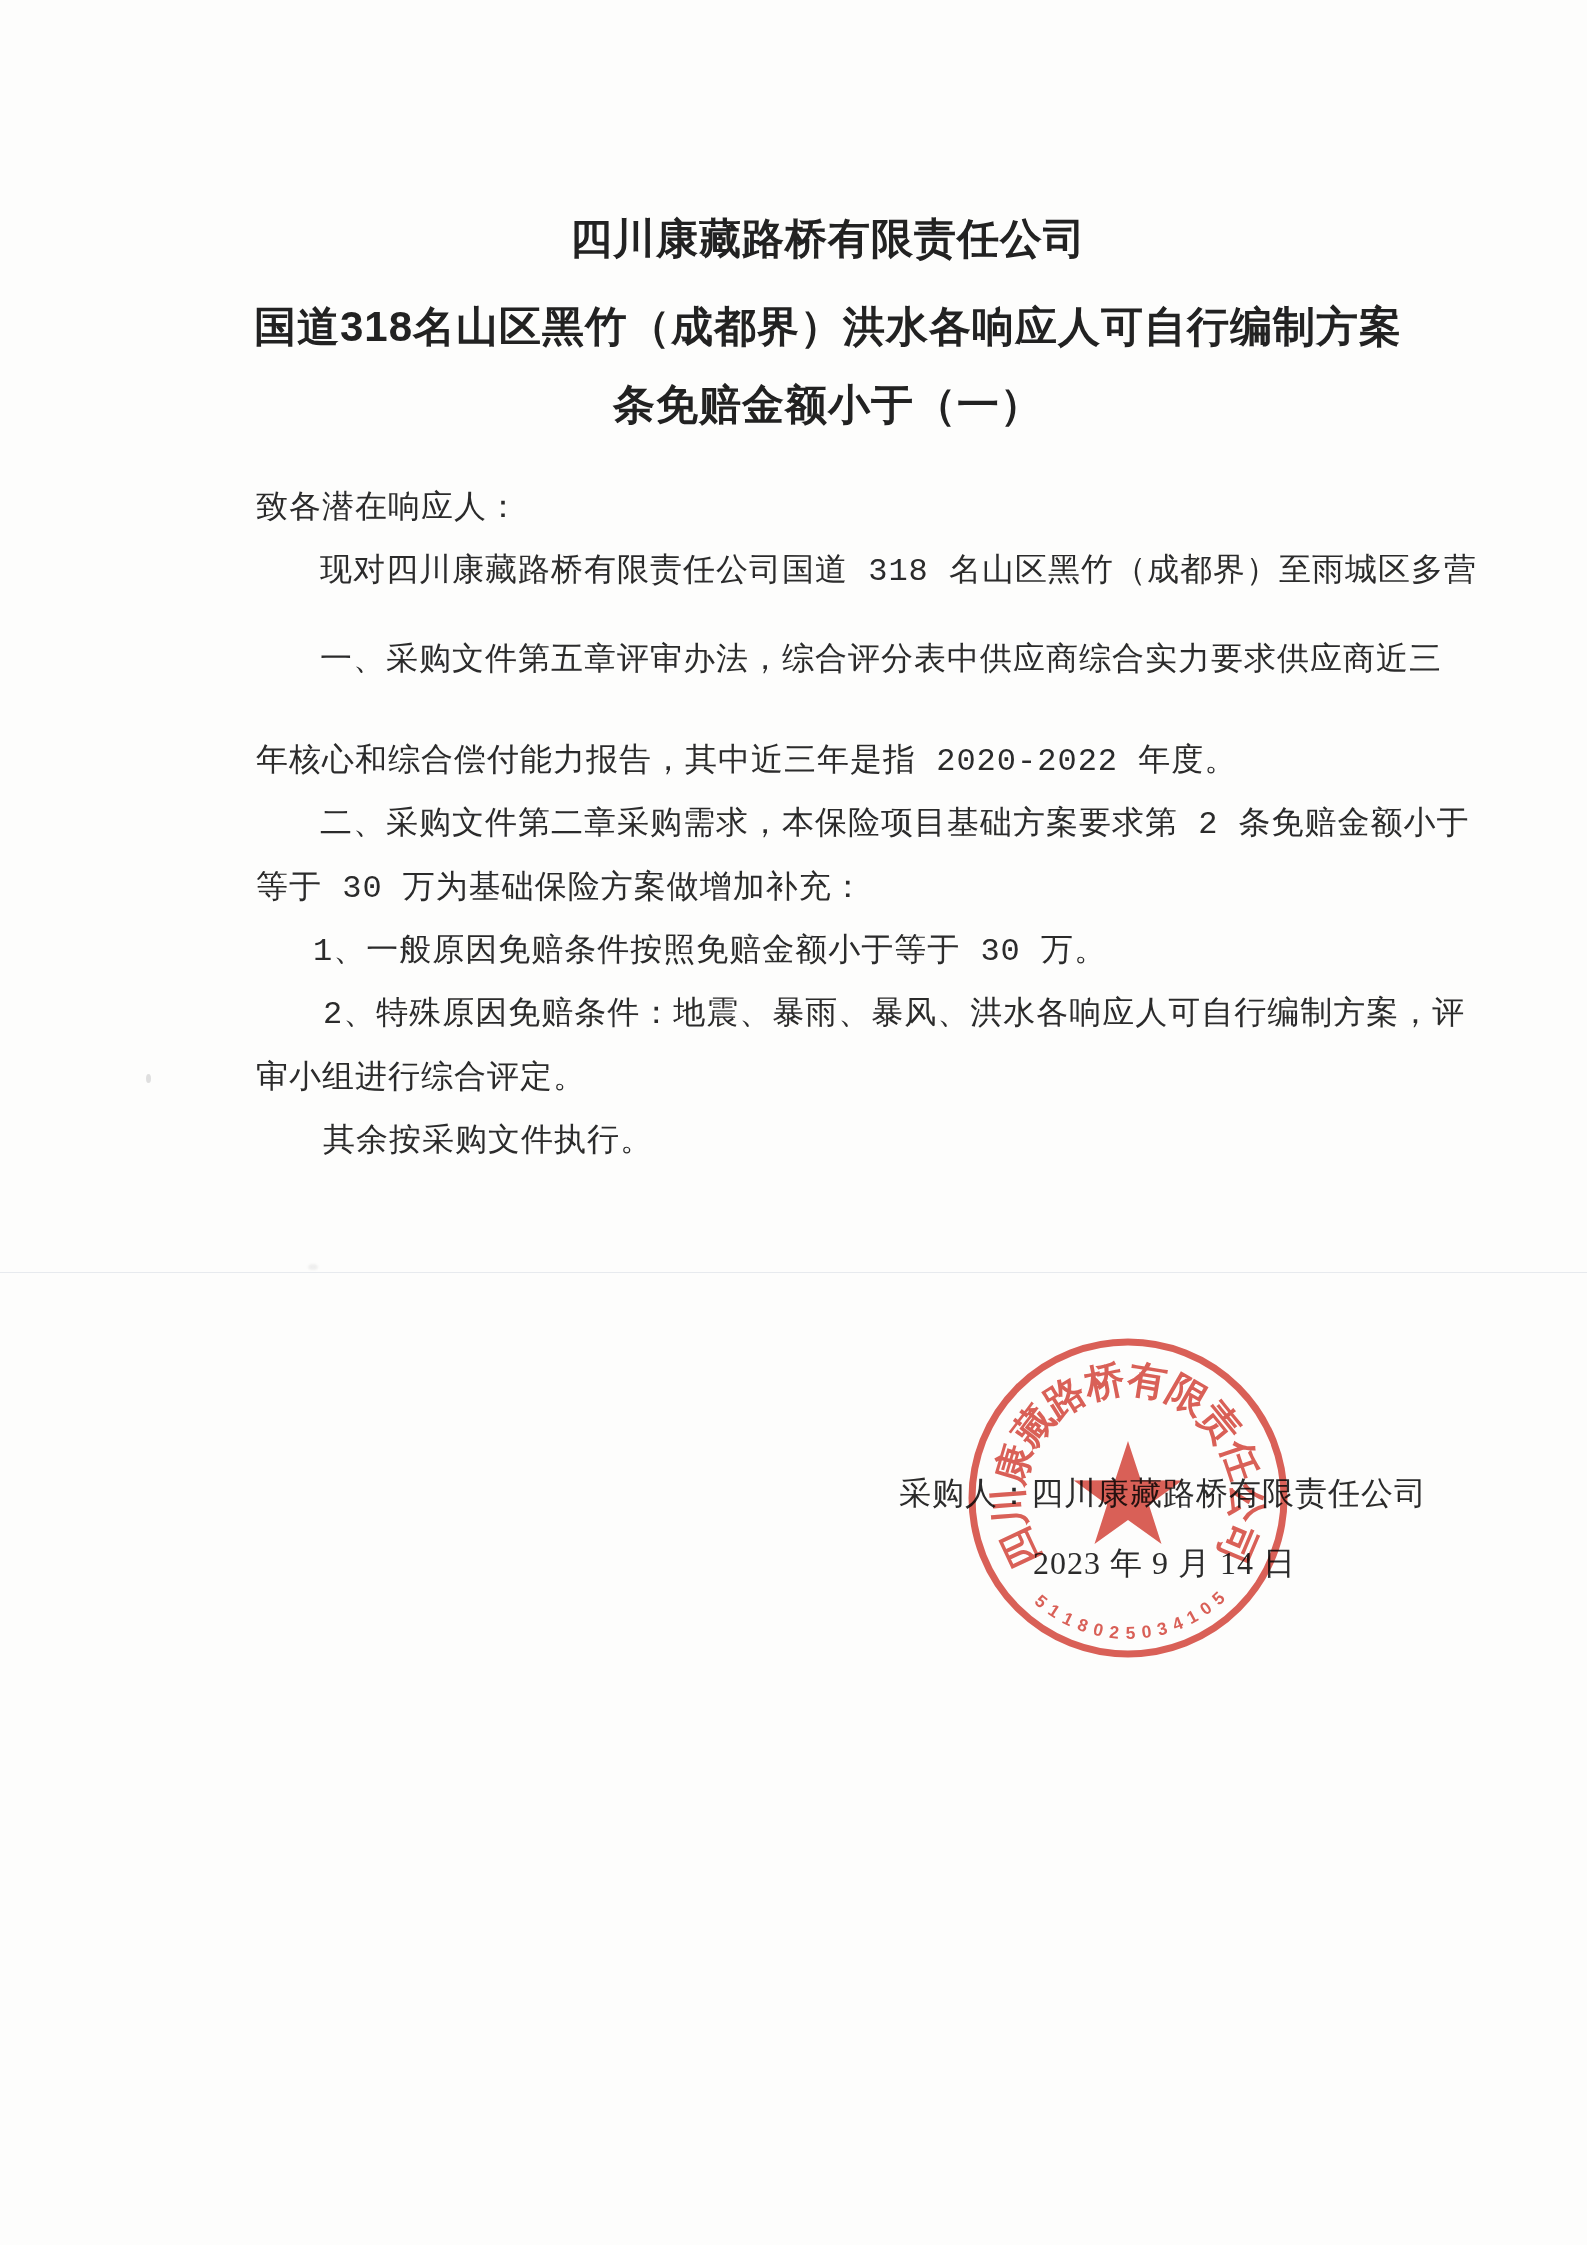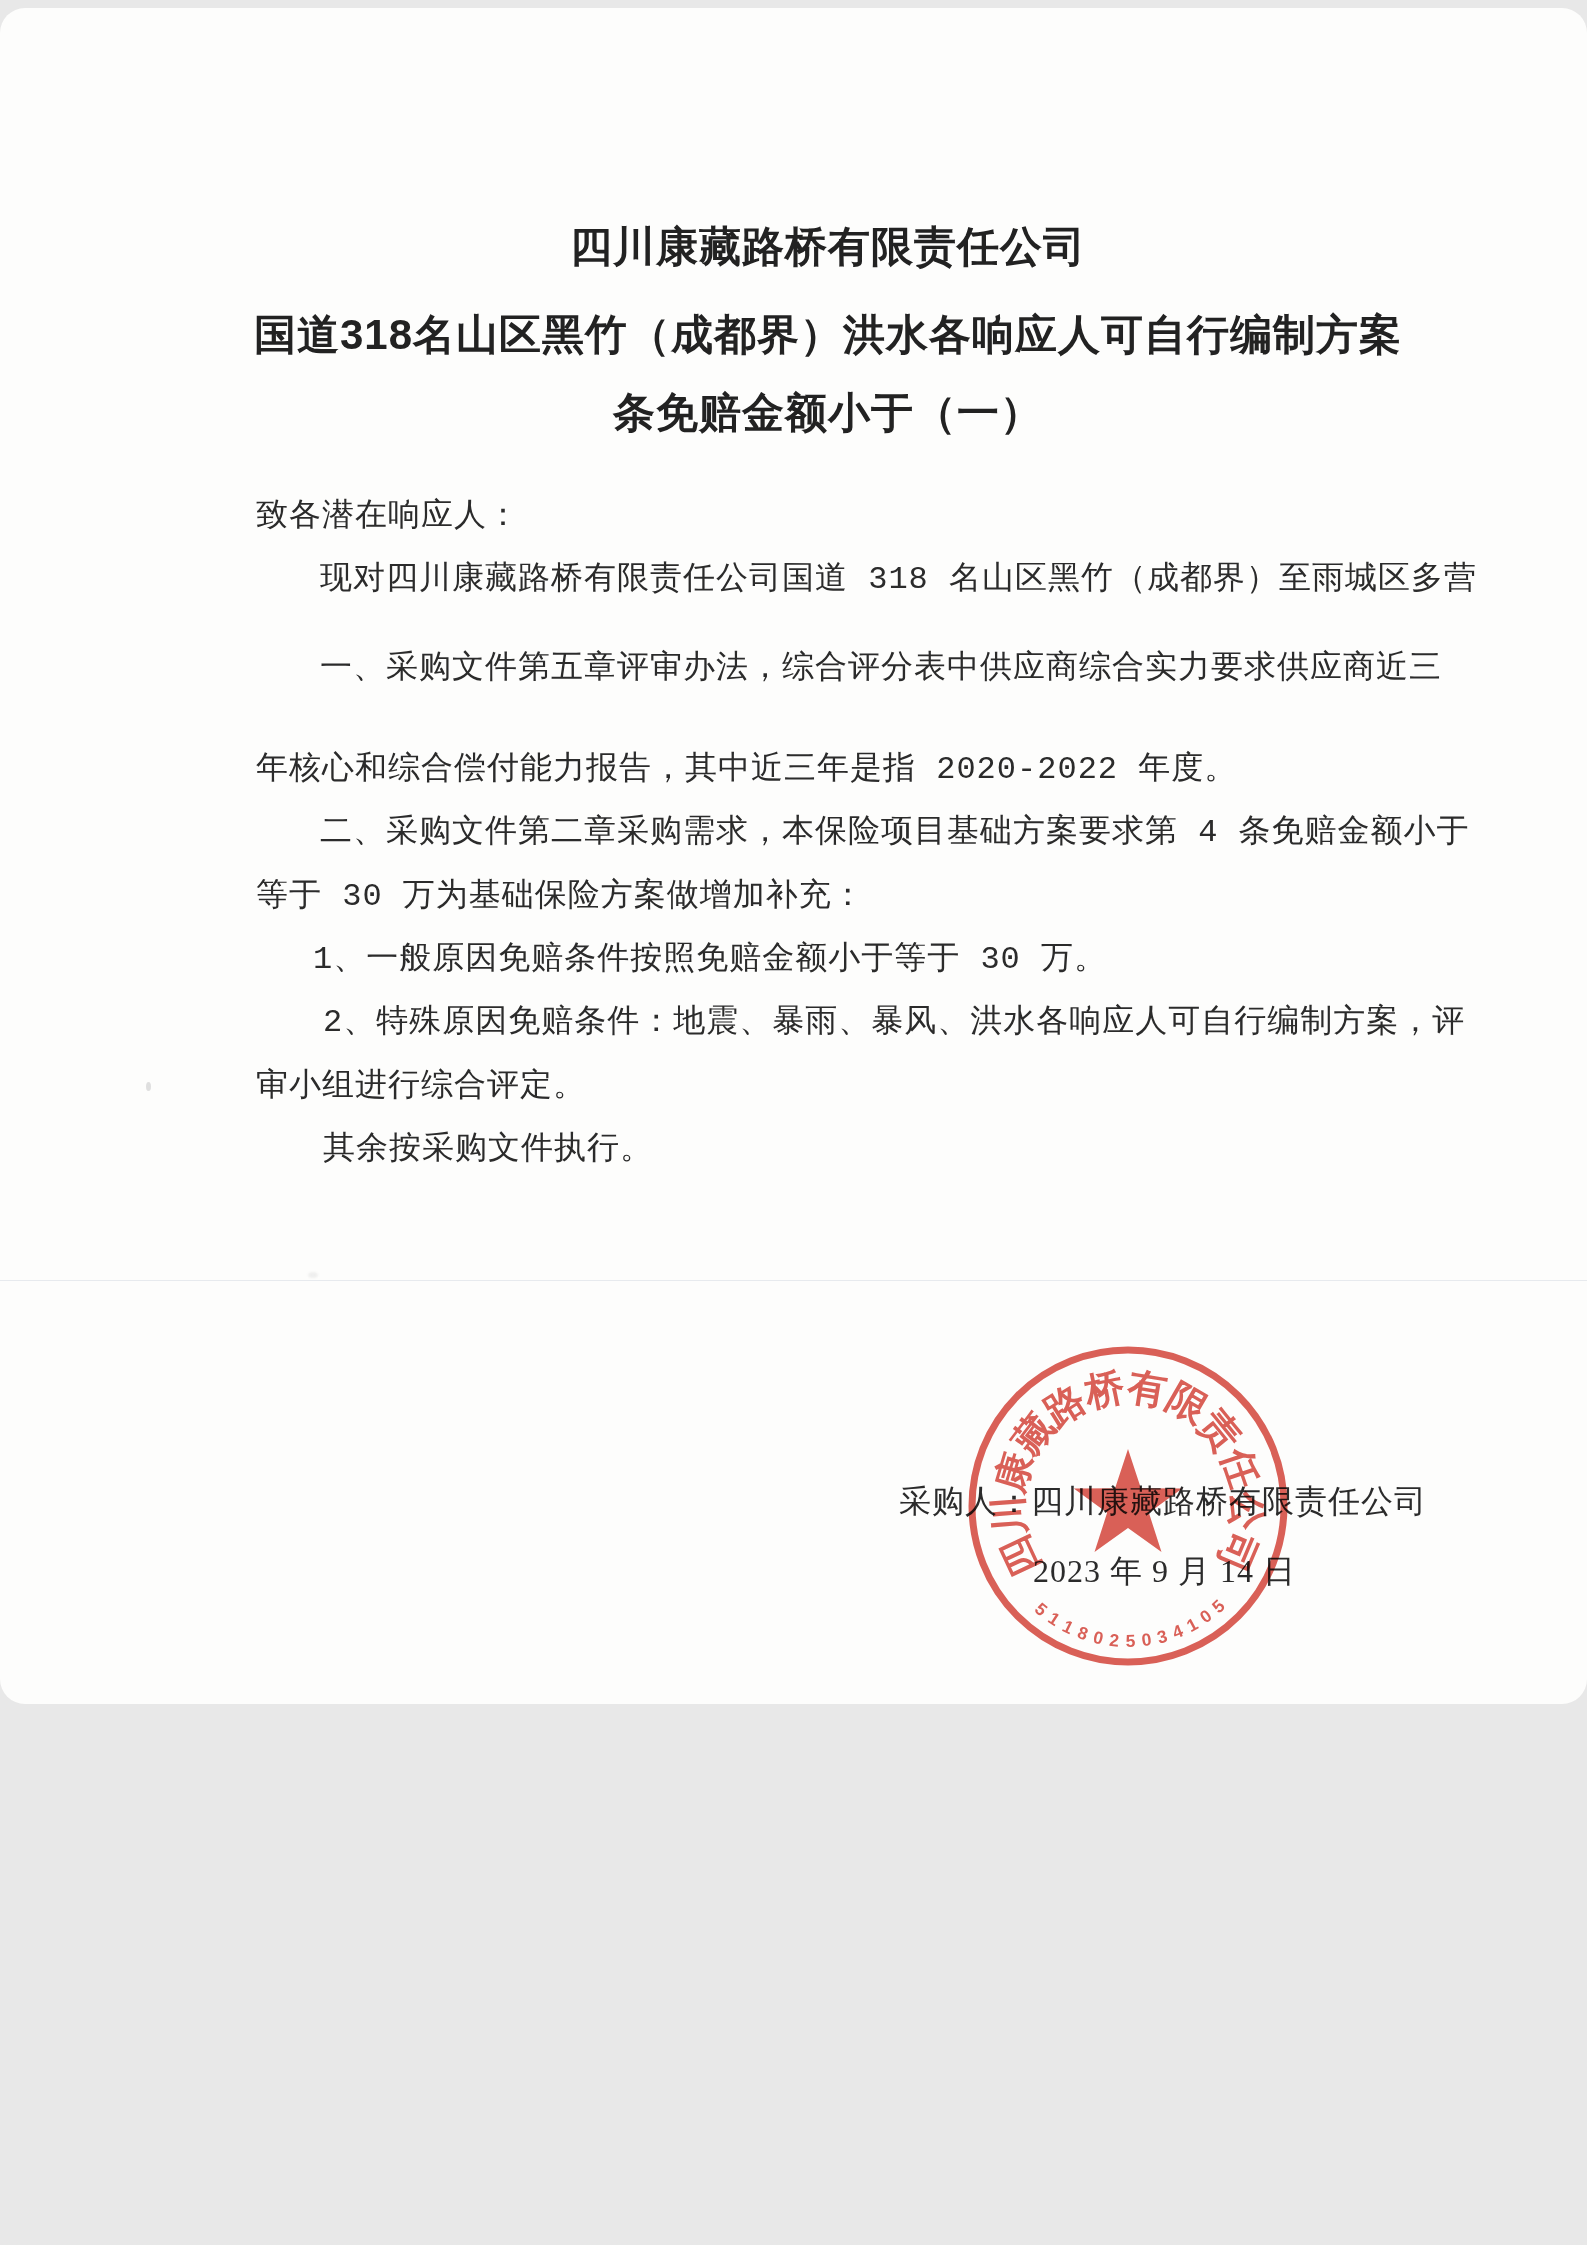--- a/index.html
+++ b/index.html
@@ -1,24 +1,23 @@
 <!DOCTYPE html>
 <html><head>
 <meta charset="utf-8">
 <style>
   html, body { margin: 0; padding: 0; background: #e8e8e8; }
   .page {
     position: relative;
     width: 1587px;
-    height: 1696px;
-    margin: 8px auto;
+    height: 2245px;
+    margin: 0 auto;
     background: #fdfdfc;
     overflow: hidden;
     color: #2b2b2b;
-    border-radius: 25px;
   }
   .title-line {
     position: absolute;
     left: 250px;
     width: 1156px;
     text-align: center;
     font-family: "Liberation Sans", "DejaVu Sans", sans-serif;
     font-weight: 700;
     font-size: 42px;
     line-height: 1;
@@ -77,21 +76,21 @@
 <div class="page">
 
   <div class="title-line" style="top:218px">四川康藏路桥有限责任公司</div>
   <div class="title-line" style="top:306px">国道318名山区黑竹（成都界）洪水各响应人可自行编制方案</div>
   <div class="title-line" style="top:384px">条免赔金额小于（一）</div>
 
   <div class="body-line" style="left:256px; top:491px">致各潜在响应人：</div>
   <div class="body-line" style="left:320px; top:554px">现对四川康藏路桥有限责任公司国道 318 名山区黑竹（成都界）至雨城区多营</div>
   <div class="body-line" style="left:320px; top:643px">一、采购文件第五章评审办法，综合评分表中供应商综合实力要求供应商近三</div>
   <div class="body-line" style="left:256px; top:744px">年核心和综合偿付能力报告，其中近三年是指 2020-2022 年度。</div>
-  <div class="body-line" style="left:320px; top:807px">二、采购文件第二章采购需求，本保险项目基础方案要求第 4 条免赔金额小于</div>
+  <div class="body-line" style="left:320px; top:807px">二、采购文件第二章采购需求，本保险项目基础方案要求第 2 条免赔金额小于</div>
   <div class="body-line" style="left:256px; top:871px">等于 30 万为基础保险方案做增加补充：</div>
   <div class="body-line" style="left:313px; top:934px">1、一般原因免赔条件按照免赔金额小于等于 30 万。</div>
   <div class="body-line" style="left:323px; top:997px">2、特殊原因免赔条件：地震、暴雨、暴风、洪水各响应人可自行编制方案，评</div>
   <div class="body-line" style="left:256px; top:1061px">审小组进行综合评定。</div>
   <div class="body-line" style="left:323px; top:1124px">其余按采购文件执行。</div>
 
   <div class="scan-hairline"></div>
   <div class="scan-speck speck-a"></div>
   <div class="scan-speck speck-b"></div>
 

